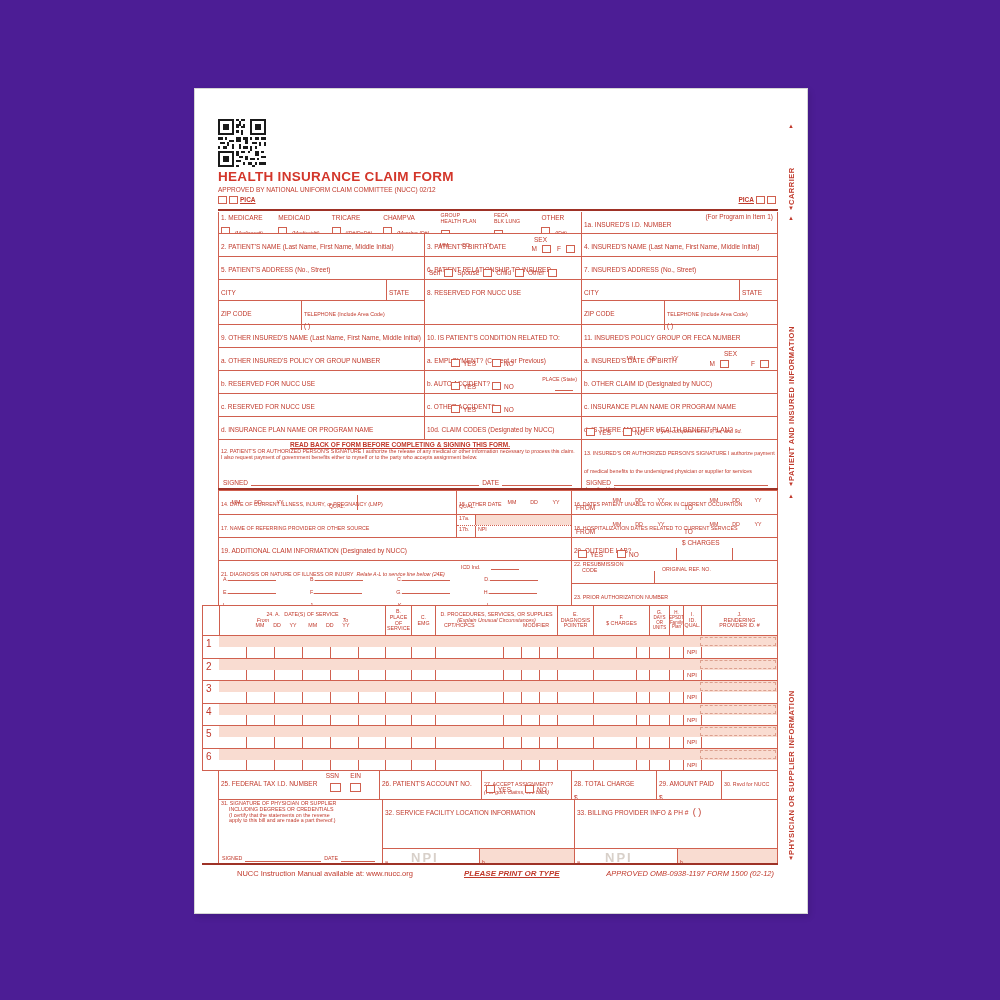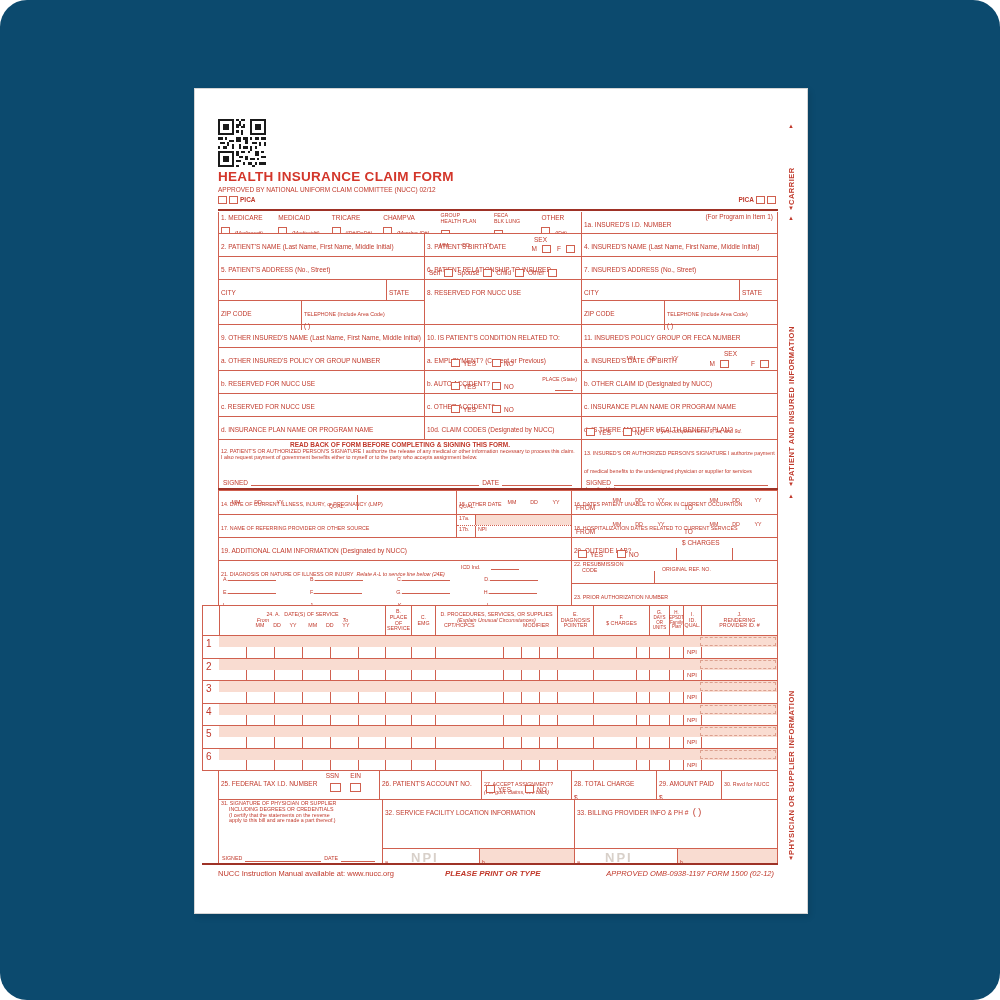--- a/index.html
+++ b/index.html
@@ -1,25 +1,25 @@
 <!DOCTYPE html>
 <html><head>
 <meta charset="utf-8">
 <style>
   :root{
     --tx:#c0392b; --bd:#d0604f; --dk:#9e3226; --sh:#f9dcd1; --ti:#d3362a; --wm:#d8d0c9;
   }
   *{box-sizing:border-box;margin:0;padding:0;}
   html,body{width:1000px;height:1000px;background:#ffffff;font-family:"Liberation Sans",sans-serif;}
-  .canvas{position:relative;width:1000px;height:1000px;background:#0c4a6e;overflow:hidden;border-radius:27px;}
+  .canvas{position:relative;width:1000px;height:1000px;background:#4c1d95;overflow:hidden;}
   .paper{position:absolute;left:194px;top:88px;width:614px;height:826px;background:#fff;
          border:1px solid #d5d5d5;box-shadow:2px 3px 6px rgba(0,0,0,0.12);}
   .l{font-size:6.5px;color:var(--tx);line-height:1.15;}
   .sm{font-size:5.3px;color:var(--tx);line-height:1.1;}
-  .b{font-weight:bold;}
+  .b{font-weight:bold;text-decoration:underline;}
   .it{font-style:italic;}
   .cb{display:inline-block;width:11px;height:9px;border:1px solid var(--bd);background:#fff;vertical-align:middle;}
   .cbs{width:9px;height:8px;}
   .ul{display:inline-block;border-bottom:1px solid var(--bd);height:7px;}
   
   .qr{position:absolute;left:23px;top:30px;width:48px;height:48px;}
   .title{position:absolute;left:23px;top:80px;font-size:13.5px;font-weight:bold;color:var(--ti);letter-spacing:.3px;}
   .approved{position:absolute;left:23px;top:97px;font-size:6.5px;color:var(--tx);}
   .picaL{position:absolute;left:23px;top:107px;display:flex;align-items:center;gap:2px;}
   .picaR{position:absolute;right:31px;top:107px;display:flex;align-items:center;gap:2px;}
@@ -41,21 +41,21 @@
   .snum{position:absolute;left:0;top:0;width:16px;height:100%;font-size:10px;color:var(--tx);padding:2px 0 0 3px;}
   .sband{position:absolute;left:16px;top:0;right:0;height:11px;background:var(--sh);}
   .jdash{position:absolute;right:1px;top:1px;width:76px;height:9px;border:1px dashed #dca08f;}
   .scells{position:absolute;left:16px;top:11px;right:0;bottom:0;display:flex;}
   .sc{border-left:1px solid var(--bd);height:100%;position:relative;}
   .npi6{font-size:6px;color:var(--tx);position:absolute;left:3px;top:2px;}
   
   .side{position:absolute;left:588px;width:16px;display:flex;flex-direction:column;align-items:center;color:var(--tx);}
   .vt{writing-mode:vertical-rl;transform:rotate(180deg);font-size:7.5px;font-weight:bold;letter-spacing:.5px;white-space:nowrap;}
   .ar{font-size:6px;line-height:1;color:var(--tx);}
-  .ftr{position:absolute;top:780px;font-size:7.5px;color:var(--tx);white-space:nowrap;}
+  .ftr{position:absolute;top:780px;font-size:7.5px;color:var(--tx);white-space:nowrap;margin-left:19px;}
   .wm{font-size:13px;font-weight:bold;color:var(--wm);letter-spacing:2px;}
   .sgl{border-bottom:1px solid var(--bd);flex:1;margin:0 3px;height:8px;}
 </style>
 </head>
 <body>
 
 <div class="canvas">
  <div class="paper">
 
   <svg class="qr" viewBox="0 0 21 21" shape-rendering="crispEdges">

